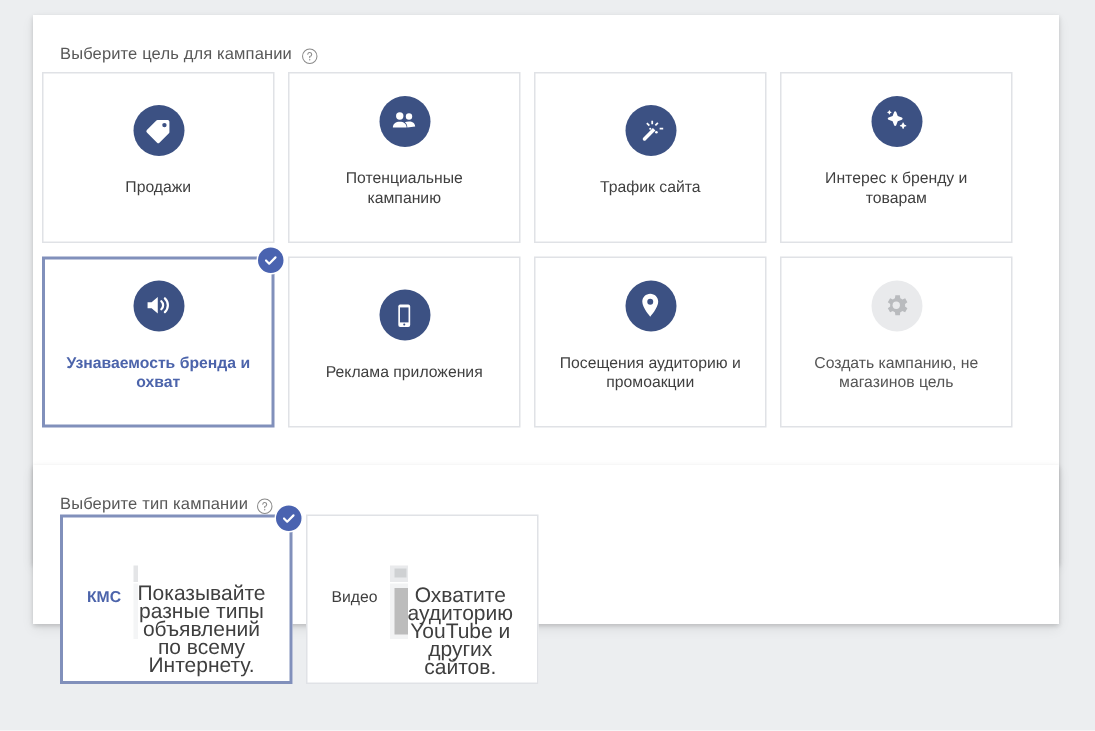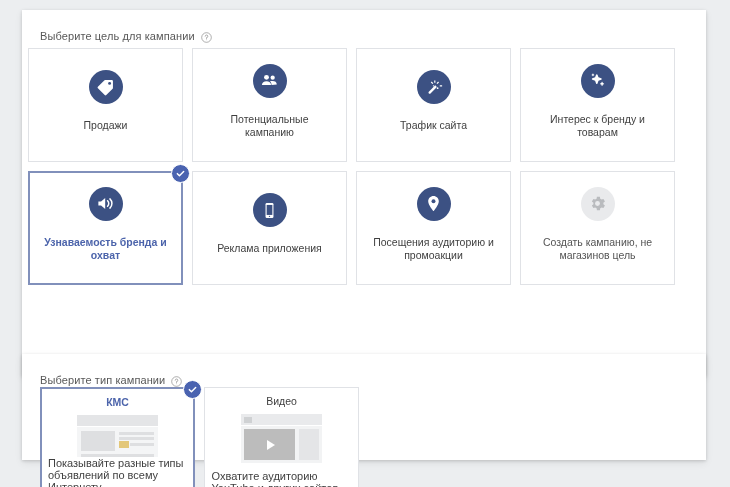--- a/index.html
+++ b/index.html
@@ -26,21 +26,20 @@
     top: 10px;
     width: 684px;
     height: 366px;
   }
 
   #panel-type {
     left: 22px;
     top: 310px;
     width: 684px;
     height: 106px;
-    margin-top: 44px;
   }
 
   .section-head {
     position: absolute;
     left: 18px;
     top: 20px;
     display: flex;
     align-items: center;
     gap: 6px;
     font-size: 11px;
@@ -146,44 +145,45 @@
     grid-template-rows: 113px;
     column-gap: 9px;
   }
 
   .type-card {
     position: relative;
     background: #ffffff;
     border: 1px solid #e0e2e6;
     box-sizing: border-box;
     display: flex;
-    flex-direction: column;
-    align-items: center;
-    padding: 7px 6px 5px;
+    flex-direction: row;
+    align-items: center;
+    padding: 7px 16px 5px;
     cursor: pointer;
   }
 
   .type-card.selected { border: 2px solid #8190bb; }
 
   .type-title {
     font-size: 10.5px;
     color: #3f3f3f;
     text-align: center;
     margin-bottom: 5px;
   }
 
   .type-card.selected .type-title {
     color: #4c64ab;
     font-weight: bold;
   }
 
   .type-desc {
-    font-size: 11px;
+    font-size: 14px;
     line-height: 12px;
     color: #3f3f3f;
+    text-align: center;
     margin-top: auto;
     max-width: 140px;
   }
 
   
   .thumb {
     width: 97px;
     height: 52px;
     background: #ffffff;
     position: relative;

